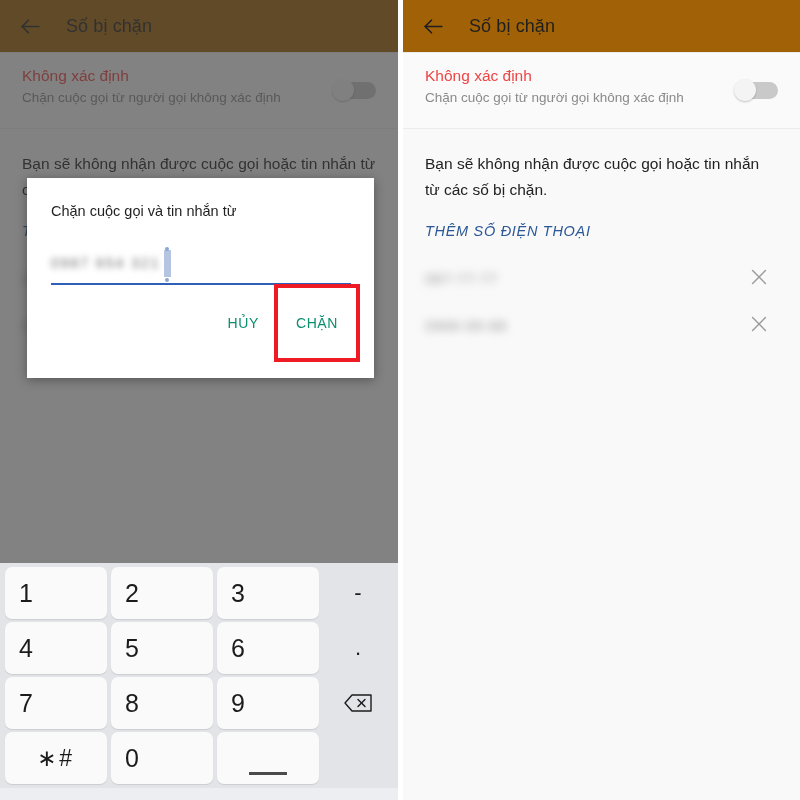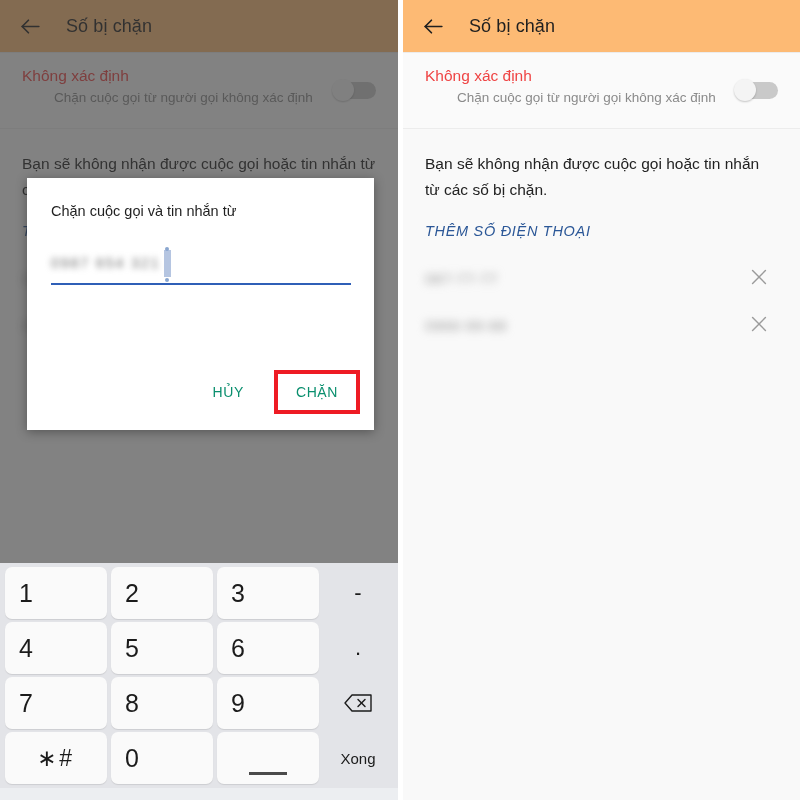--- a/index.html
+++ b/index.html
@@ -10,31 +10,31 @@
 
   
   .panel { position:absolute; top:0; height:800px; overflow:hidden; background:#fafafa; }
   .panel-left  { left:0;   width:398px; }
   .panel-gap   { position:absolute; top:0; left:398px; width:5px; height:800px; background:#ffffff; z-index:40; }
   .panel-right { left:403px; width:397px; }
 
   
   .app { position:absolute; top:0; left:0; width:100%; height:100%; background:#f9f9f9; }
 
-  .appbar { position:relative; height:52px; background:#fdba74; display:flex; align-items:center; }
+  .appbar { position:relative; height:52px; background:#a16207; display:flex; align-items:center; }
   .back-btn { width:52px; height:52px; display:flex; align-items:center; justify-content:center;
     margin-left:4px; }
   .back-btn svg { display:block; }
   .appbar-title { font-size:18px; color:#1f1f1f; letter-spacing:.1px; margin-left:10px; }
 
   .divider { height:1px; background:#ececec; width:100%; }
 
   .toggle-row { position:relative; height:75px; padding:12px 22px 0 22px; background:#fafafa; }
   .toggle-title { font-size:15.5px; color:#ef4444; line-height:21px; }
-  .toggle-sub { font-size:13.5px; color:#8a8a8a; line-height:20px; margin-top:2px;margin-left:32px; }
+  .toggle-sub { font-size:13.5px; color:#8a8a8a; line-height:20px; margin-top:2px; }
   .switch { position:absolute; right:22px; top:26px; width:44px; height:22px; }
   .switch-track { position:absolute; right:0; top:3px; width:38px; height:17px; border-radius:9px;
     background:#c9c9c9; }
   .switch-thumb { position:absolute; left:0; top:0; width:22px; height:22px; border-radius:50%;
     background:#f4f4f4; box-shadow:0 1px 2px rgba(0,0,0,.22); }
 
   .body-note { padding:22px 22px 0 22px; font-size:15.5px; color:#222222; line-height:26px; }
 
   .add-link { padding:20px 22px 0 22px; font-size:14.5px; color:#2b5797; letter-spacing:.7px;
     font-weight:400;font-style:italic; }
@@ -43,38 +43,38 @@
   .num-row { position:relative; height:47px; display:flex; align-items:center; padding:0 22px; }
   .num-blur { font-size:15px; color:#9a9a9a; filter:blur(4px); letter-spacing:.5px;
     -webkit-user-select:none; user-select:none; }
   .num-x { position:absolute; right:30px; top:50%; transform:translateY(-50%); }
 
   
   .scrim { position:absolute; top:0; left:0; width:398px; height:563px;
     background:rgba(60,60,60,.63); z-index:20; }
 
   
-  .dialog { position:absolute; z-index:30; left:27px; top:178px; width:347px; height:252px;
+  .dialog { position:absolute; z-index:30; left:27px; top:178px; width:347px; height:200px;
     background:#ffffff; box-shadow:0 2px 10px rgba(0,0,0,.35); }
   .dlg-title { position:absolute; left:24px; top:25px; font-size:14.5px; color:#1f1f1f; }
   .dlg-field { position:absolute; left:24px; top:75px; width:300px; height:32px; }
   .dlg-input-blur { position:absolute; left:0; top:2px; font-size:14px; color:#6d6d6d;
     letter-spacing:2px; filter:blur(3.2px); -webkit-user-select:none; user-select:none; }
   .dlg-underline { position:absolute; left:0; bottom:0; width:300px; height:2px; background:#2f5fb7; }
   .dlg-caret { position:absolute; left:113px; top:-3px; width:7px; height:27px;
     background:rgba(120,150,200,.55); }
   .dlg-caret-dot-top { position:absolute; left:114px; top:-6px; width:4px; height:4px;
     border-radius:50%; background:#8aa6cf; }
   .dlg-caret-dot-bot { position:absolute; left:114px; top:25px; width:4px; height:4px;
     border-radius:50%; background:#8aa6cf; }
 
-  .dlg-actions { position:absolute; right:14px; bottom:16px; display:flex; align-items:center; gap:16px; }
+  .dlg-actions { position:absolute; right:14px; bottom:16px; display:flex; align-items:center; gap:1px; }
   .dlg-btn { font-size:14px; letter-spacing:.6px; color:#0a8f6e; padding:9px 14px; background:transparent; border:none;
     font-family:inherit; cursor:pointer; }
-  .hl-box { border:4px solid #ee1b24; padding:1px 4px; display:inline-flex; }
+  .hl-box { border:4px solid #ee1b24; padding:18px 4px; display:inline-flex; }
 
   
   .keyboard { position:absolute; left:0; top:563px; width:398px; height:237px; background:#e3e4e8;
     z-index:35; padding:4px 5px 0 5px; }
   .kb-row { display:flex; height:52px; margin-bottom:3px; }
   .kb-key { flex:0 0 102px; margin-right:4px; background:#fafafa; border-radius:7px;
     box-shadow:0 1px 1px rgba(0,0,0,.10); position:relative; }
   .kb-key .kl { position:absolute; left:14px; top:50%; transform:translateY(-50%);
     font-size:25px; color:#1b1b1b; font-weight:400; }
   .kb-key .kl-c { position:absolute; left:50%; top:50%; transform:translate(-50%,-50%);
@@ -212,21 +212,20 @@
       <div class="kb-row">
         <div class="kb-key">
             <span class="kl-c">∗#</span>
           </div>
         <div class="kb-key">
             <span class="kl">0</span>
           </div>
         <div class="kb-key">
             <span class="kb-space-mark"></span>
           </div>
-        <div class="kb-side">Xong</div>
       </div>
 
       <div class="kb-bottom"></div>
     </div>
   </div>
 
   <div class="panel-gap"></div>
 
   <div class="panel panel-right">
     <div class="app">

